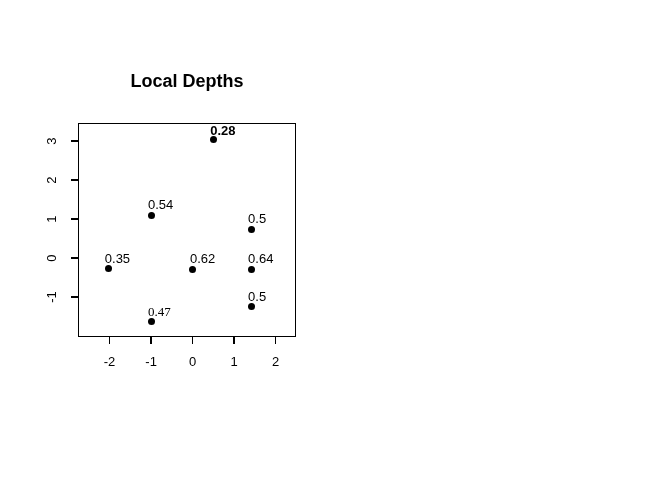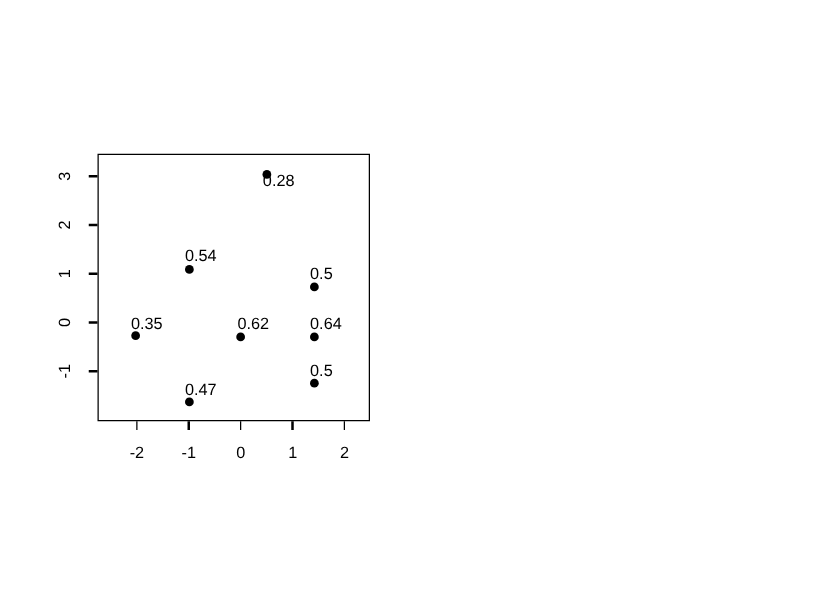--- a/index.html
+++ b/index.html
@@ -80,20 +80,21 @@
     font-size: 13px;
     line-height: 13px;
     color: #000000;
     white-space: nowrap;
   }
 </style>
 </head>
 <body>
 
 <div id="figure">
+  <div class="chart-title">Local Depths</div>
   <div class="plot-box"></div>
   <div id="plot-layer">
       <div class="x-tick" style="left: 108.808px; top: 337px;"></div>
       <div class="x-tick-label" style="left: 89.5581px; top: 355px;">-2</div>
       <div class="x-tick" style="left: 150.332px; top: 337px;"></div>
       <div class="x-tick-label" style="left: 131.082px; top: 355px;">-1</div>
       <div class="x-tick" style="left: 191.856px; top: 337px;"></div>
       <div class="x-tick-label" style="left: 172.606px; top: 355px;">0</div>
       <div class="x-tick" style="left: 233.38px; top: 337px;"></div>
       <div class="x-tick-label" style="left: 214.13px; top: 355px;">1</div>
@@ -103,29 +104,29 @@
       <div class="y-tick-label" style="left: 32px; top: 289.851px;">-1</div>
       <div class="y-tick" style="left: 71px; top: 257.121px;"></div>
       <div class="y-tick-label" style="left: 32px; top: 250.871px;">0</div>
       <div class="y-tick" style="left: 71px; top: 218.141px;"></div>
       <div class="y-tick-label" style="left: 32px; top: 211.891px;">1</div>
       <div class="y-tick" style="left: 71px; top: 179.161px;"></div>
       <div class="y-tick-label" style="left: 32px; top: 172.911px;">2</div>
       <div class="y-tick" style="left: 71px; top: 140.181px;"></div>
       <div class="y-tick-label" style="left: 32px; top: 133.931px;">3</div>
       <div class="data-point" style="left: 210.283px; top: 136.261px;"></div>
-      <div class="point-label" style="left: 210.283px; top: 138px;">0.28</div>
+      <div class="point-label" style="left: 210.283px; top: 124px; font-weight: bold;">0.28</div>
       <div class="data-point" style="left: 147.997px; top: 211.883px;"></div>
       <div class="point-label" style="left: 147.997px; top: 198.383px;">0.54</div>
       <div class="data-point" style="left: 248.07px; top: 225.526px;"></div>
       <div class="point-label" style="left: 248.07px; top: 212.026px;">0.5</div>
       <div class="data-point" style="left: 104.812px; top: 265.285px;"></div>
       <div class="point-label" style="left: 104.812px; top: 251.785px;">0.35</div>
       <div class="data-point" style="left: 189.106px; top: 265.675px;"></div>
       <div class="point-label" style="left: 190px; top: 252.175px;">0.62</div>
       <div class="data-point" style="left: 248.07px; top: 265.675px;"></div>
       <div class="point-label" style="left: 248.07px; top: 252.175px;">0.64</div>
       <div class="data-point" style="left: 248.07px; top: 303.096px;"></div>
       <div class="point-label" style="left: 248.07px; top: 289.596px;">0.5</div>
       <div class="data-point" style="left: 147.997px; top: 318.298px;"></div>
-      <div class="point-label" style="left: 147.997px; top: 304.798px;">0.47</div>
+      <div class="point-label" style="left: 147.997px; top: 304.798px; font-family: Liberation Serif, serif;">0.47</div>
     </div>
 </div>
 
 </body></html>

